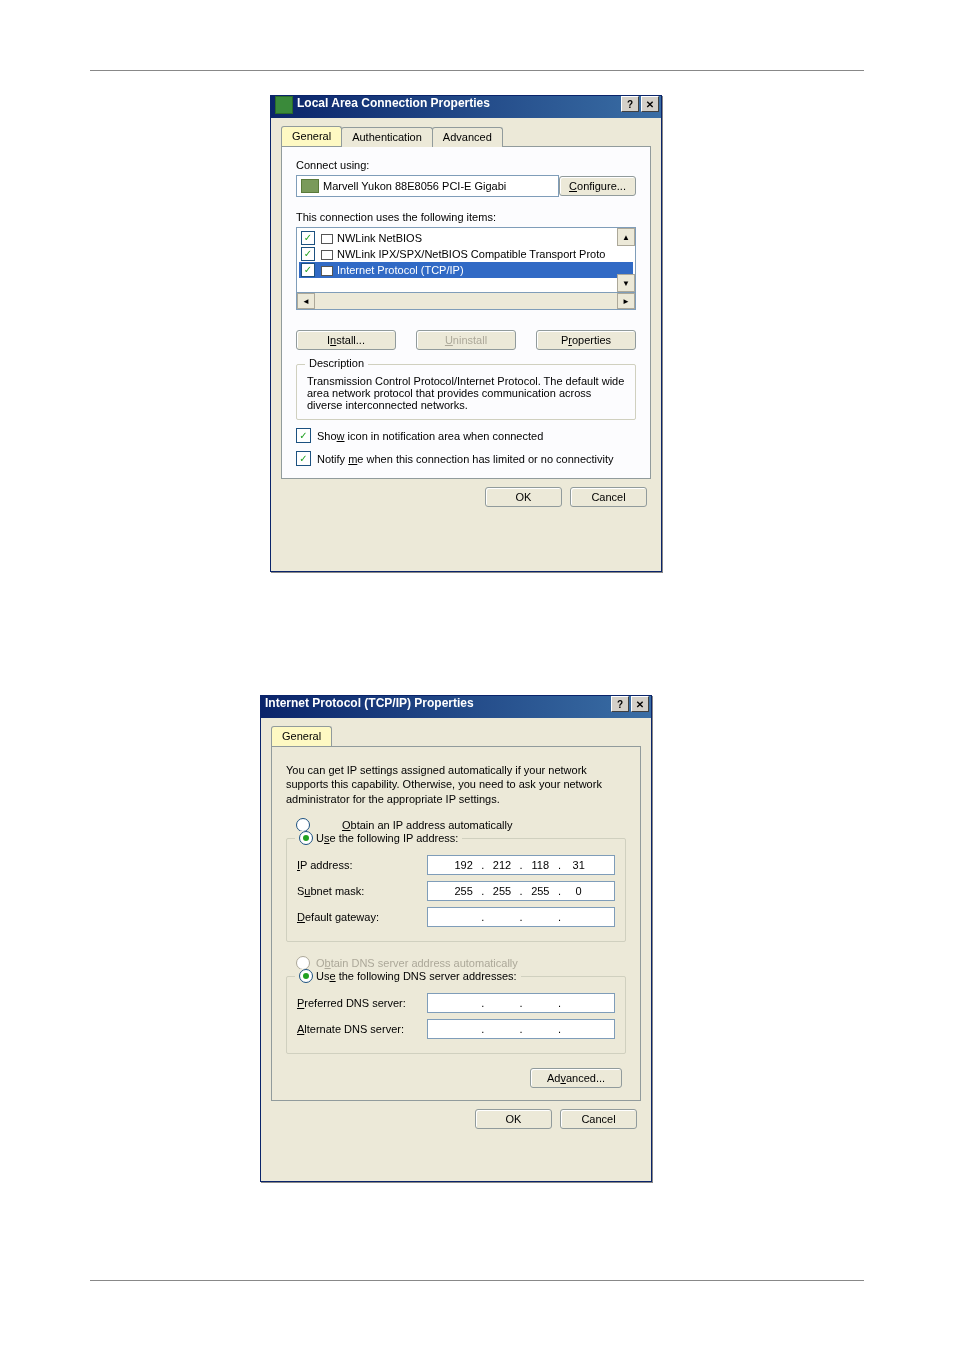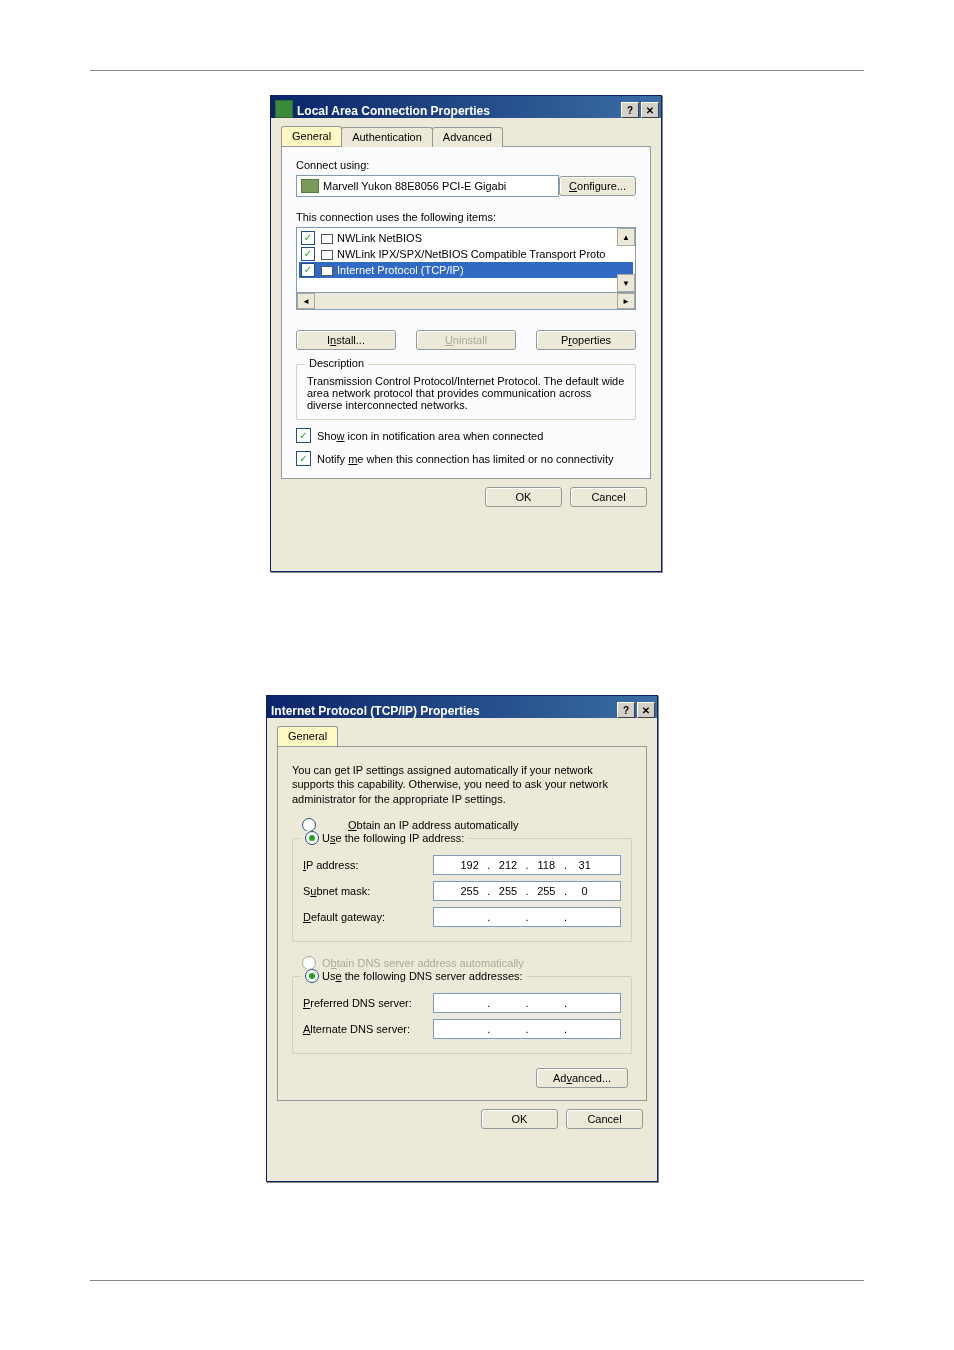--- a/index.html
+++ b/index.html
@@ -25,30 +25,30 @@
   .hr-bottom { top: 1280px; }
 
   .dialog {
     position: absolute;
     width: 390px;
     background: #ece9d8;
     border: 1px solid #0a246a;
     box-shadow: 1px 1px 0 #888;
   }
   .dialog1 { left: 270px; top: 95px; height: 475px; }
-  .dialog2 { left: 266px; top: 695px; height: 485px; }
+  .dialog2 { left: 260px; top: 695px; height: 485px; }
 
   .titlebar {
     height: 22px;
     background: linear-gradient(to right, #0a246a, #3a6ea5);
     color: #fff;
     font-weight: bold;
     font-size: 12px;
     display: flex;
-    align-items: flex-end;
+    align-items: flex-start;
     padding: 0 2px 0 4px;
   }
   .titlebar .title-icon {
     width: 16px;
     height: 16px;
     background: #3a8a3a;
     margin-right: 4px;
     display: inline-block;
     border: 1px solid #2a6a2a;
   }

